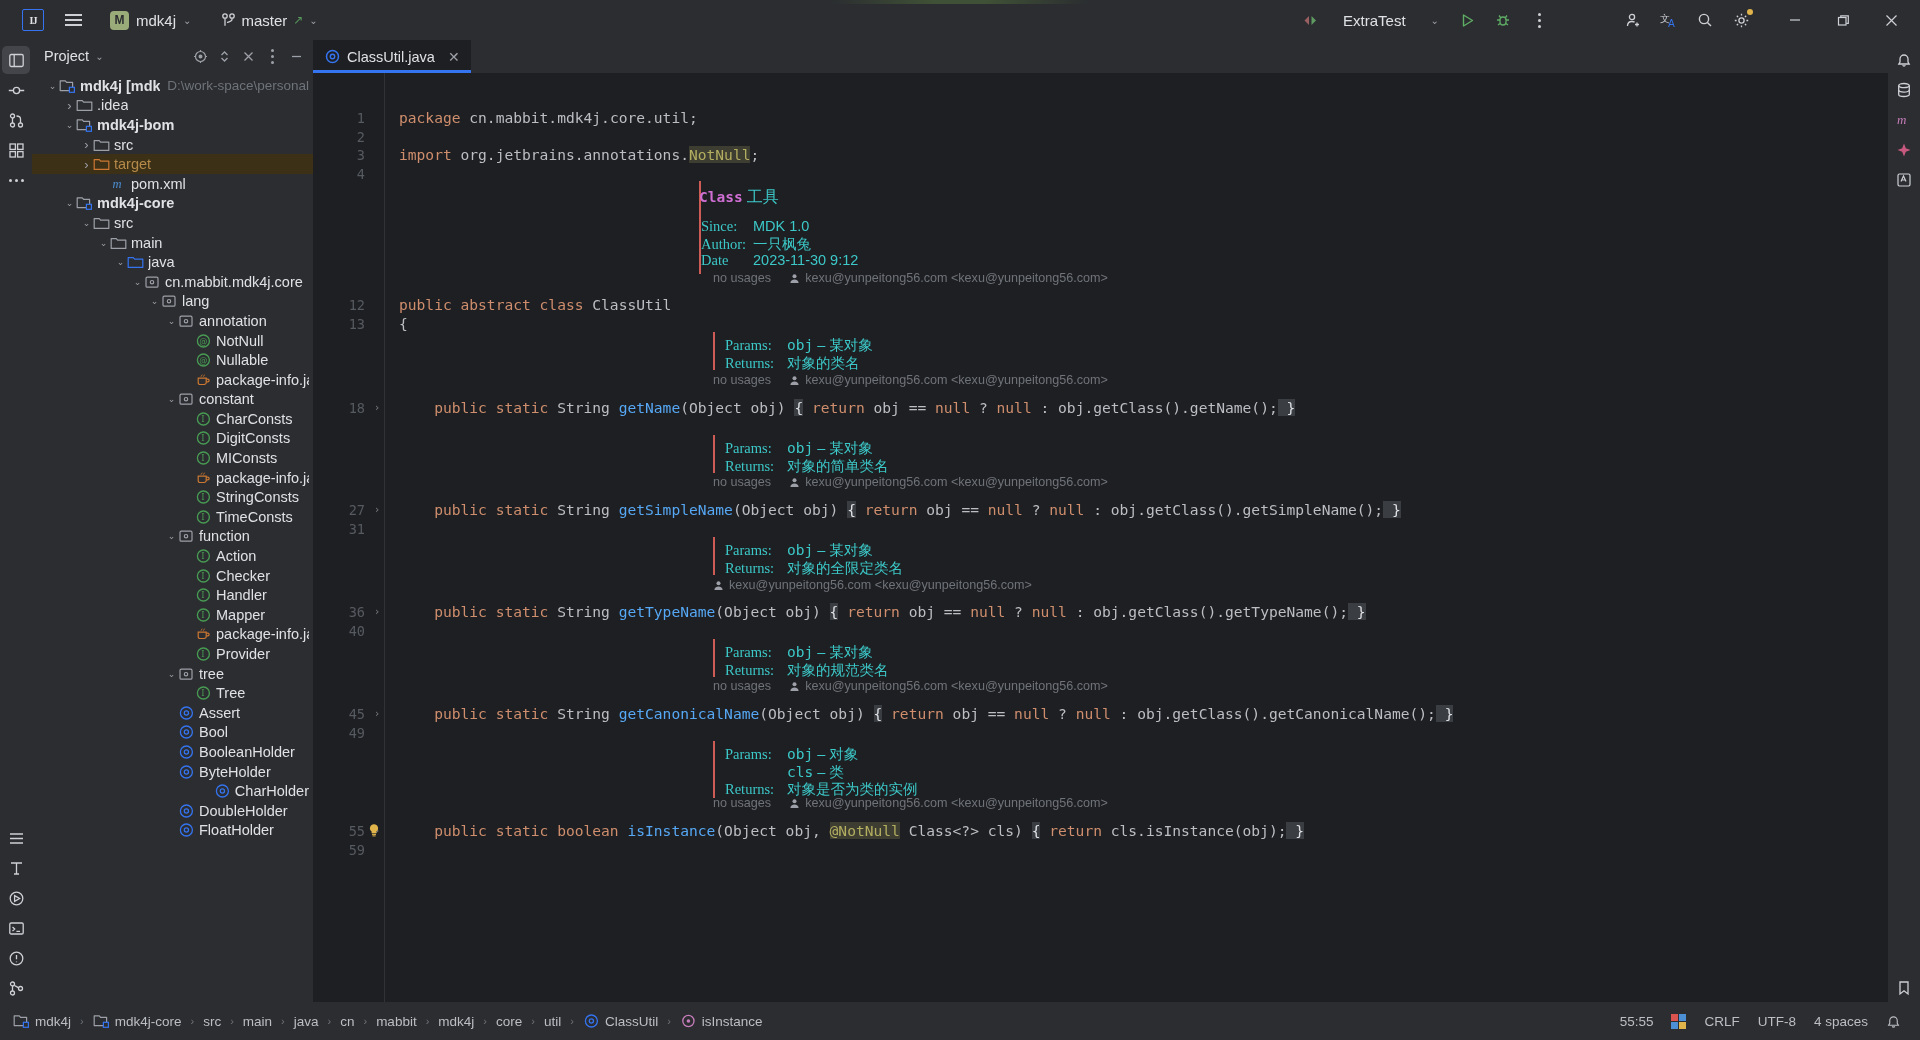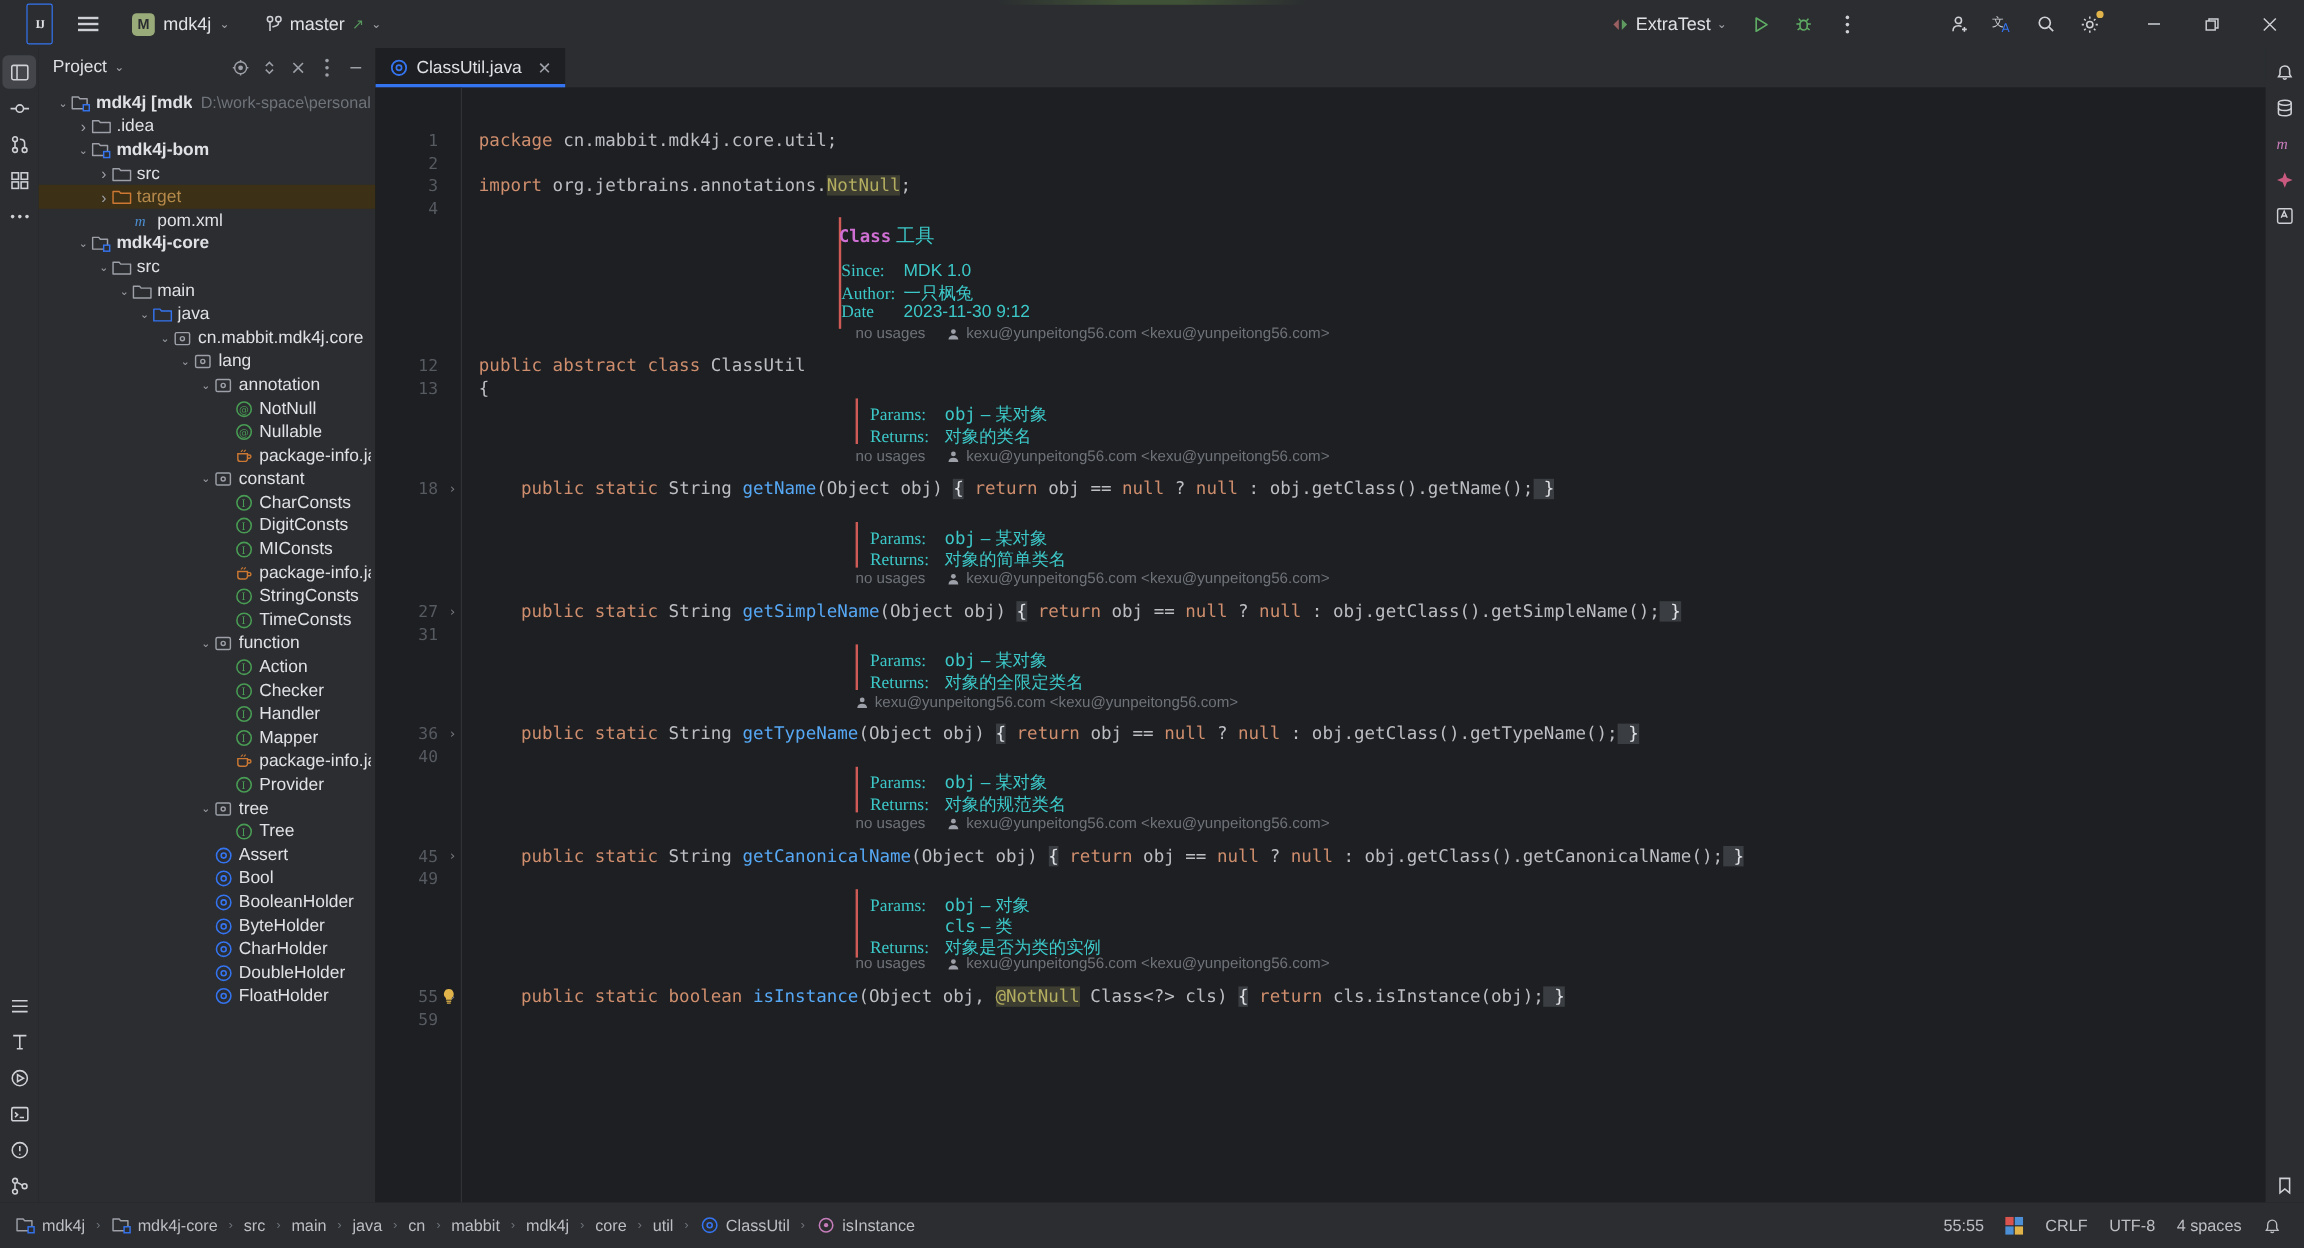--- a/index.html
+++ b/index.html
@@ -5,32 +5,32 @@
   * { box-sizing: border-box; margin:0; padding:0; }
   html,body { width:1920px; height:1040px; overflow:hidden; background:#1e1f22; }
   body { font-family:"Liberation Sans", sans-serif; font-size:15px; color:#dfe1e5; -webkit-font-smoothing:antialiased; }
 
   
   #titlebar{ position:absolute; top:0; left:0; width:1920px; height:40px; background:#2b2d30;
              display:flex; align-items:center; }
   #titlebar .hl-glow{ position:absolute; top:0; left:830px; width:260px; height:4px;
              background:linear-gradient(90deg, rgba(70,90,60,0) 0%, #3f5136 40%, #3f5136 60%, rgba(70,90,60,0) 100%); }
   .tb-ico{ width:34px; height:30px; display:flex; align-items:center; justify-content:center; cursor:default; }
-  #ij-logo{ width:22px; height:34px; border:1.5px solid #3574f0; border-radius:2px; display:flex;
+  #ij-logo{ width:22px; height:22px; border:1.5px solid #3574f0; border-radius:2px; display:flex;
             align-items:center; justify-content:center; font-size:10px; font-weight:bold; color:#e0e2e6;
             font-family:"Liberation Serif",serif; letter-spacing:-1px; margin-left:22px;}
   #hamburger{ margin-left:12px; }
   #hamburger span{ display:block; width:17px; height:2px; background:#ced0d6; margin:3px 0; }
   .proj-chip{ display:flex; align-items:center; gap:7px; padding:3px 8px; margin-left:12px; border-radius:5px; }
   .proj-square{ width:19px; height:19px; border-radius:4px; background:#9aab7a; color:#2b2d30;
                 font-size:12px; font-weight:bold; display:flex; align-items:center; justify-content:center;}
   .chev{ color:#9da0a8; font-size:10px; }
   .branch-chip{ display:flex; align-items:center; gap:6px; padding:3px 8px; margin-left:14px; border-radius:5px; }
   .tb-right{ margin-left:auto; display:flex; align-items:center; gap:2px; padding-right:6px; }
-  .runcfg{ display:flex; align-items:center; gap:5px; padding:4px 9px; border-radius:5px; }
+  .runcfg{ display:flex; align-items:center; gap:25px; padding:4px 9px; border-radius:5px; }
   .wbtn{ width:46px; height:40px; display:flex; align-items:center; justify-content:center; }
   .dots3{ display:flex; flex-direction:column; gap:3px; align-items:center;}
   .dots3 i{ width:3px; height:3px; border-radius:50%; background:#ced0d6; display:block;}
 
   
   #rail{ position:absolute; top:40px; left:0; width:32px; height:962px; background:#2b2d30;
          display:flex; flex-direction:column; align-items:center; padding-top:6px; gap:2px;}
   #rail .rbtn{ width:28px; height:28px; display:flex; align-items:center; justify-content:center; border-radius:5px;}
   #rail .rbtn.active{ background:#43454a; }
   #rail .spacer{ flex:1; }
@@ -744,21 +744,21 @@
       <div class="row" style="padding-left: 133px;">
         <span class="arrow none"></span>
         <span class="ticon">
           <svg width="17" height="16" viewBox="0 0 17 16">
             <circle cx="8.4" cy="8" r="6" fill="none" stroke="#3574f0" stroke-width="1.3"></circle>
             <circle cx="8.4" cy="8" r="2.1" fill="none" stroke="#3574f0" stroke-width="1.3"></circle>
           </svg>
         </span>
         <span class="tlbl">ByteHolder</span>
       </div>
-      <div class="row" style="padding-left: 133px;">
+      <div class="row" style="padding-left: 133px; justify-content: flex-end;">
         <span class="arrow none"></span>
         <span class="ticon">
           <svg width="17" height="16" viewBox="0 0 17 16">
             <circle cx="8.4" cy="8" r="6" fill="none" stroke="#3574f0" stroke-width="1.3"></circle>
             <circle cx="8.4" cy="8" r="2.1" fill="none" stroke="#3574f0" stroke-width="1.3"></circle>
           </svg>
         </span>
         <span class="tlbl">CharHolder</span>
       </div>
       <div class="row" style="padding-left: 133px;">

